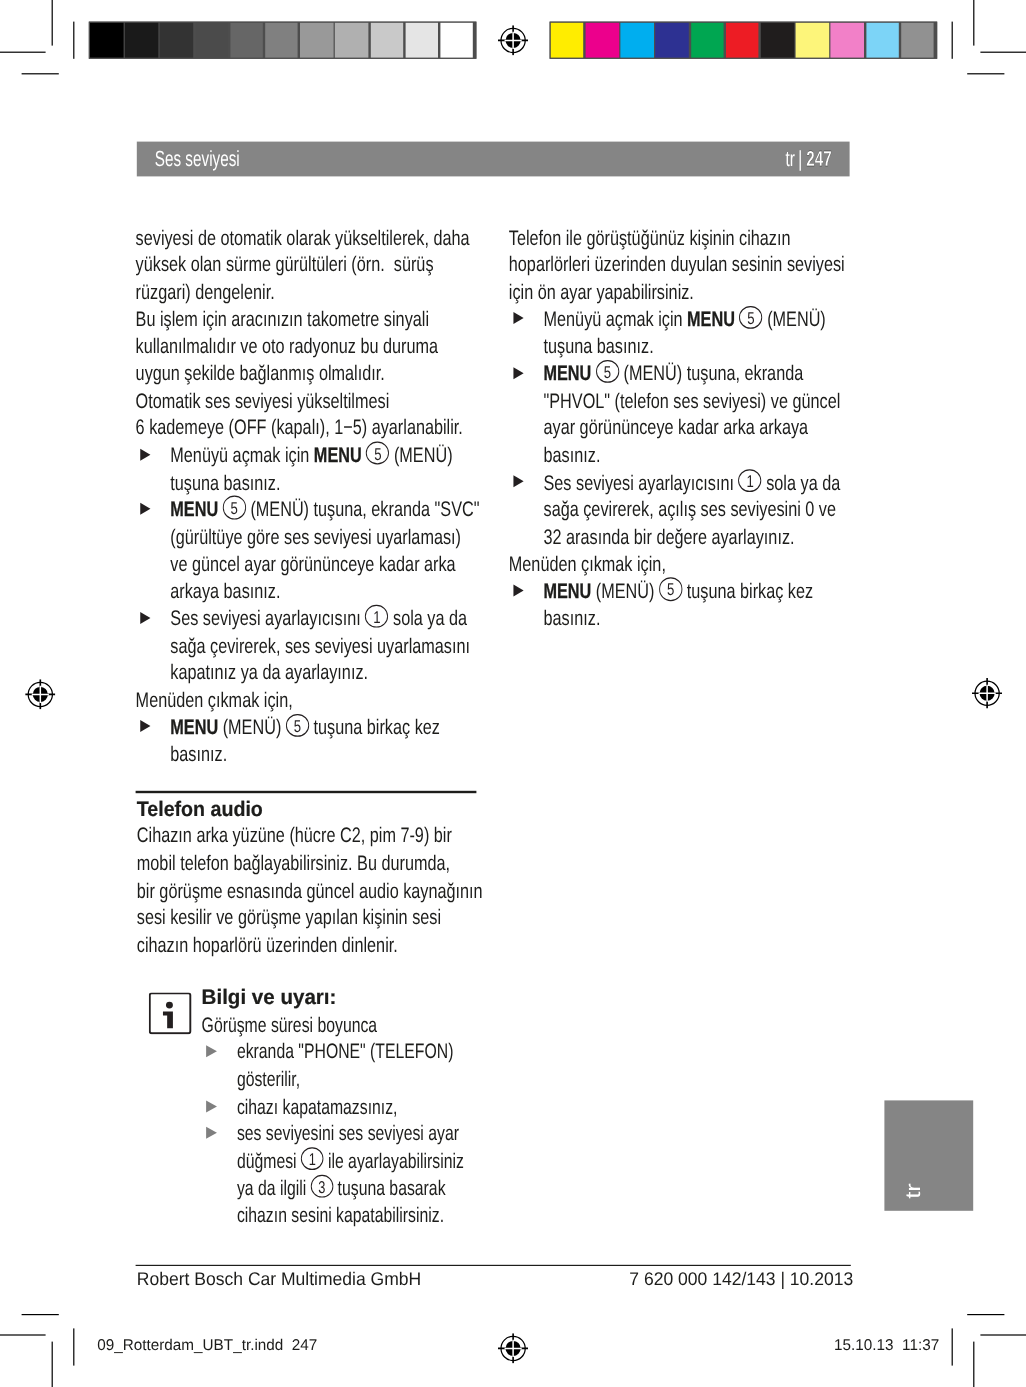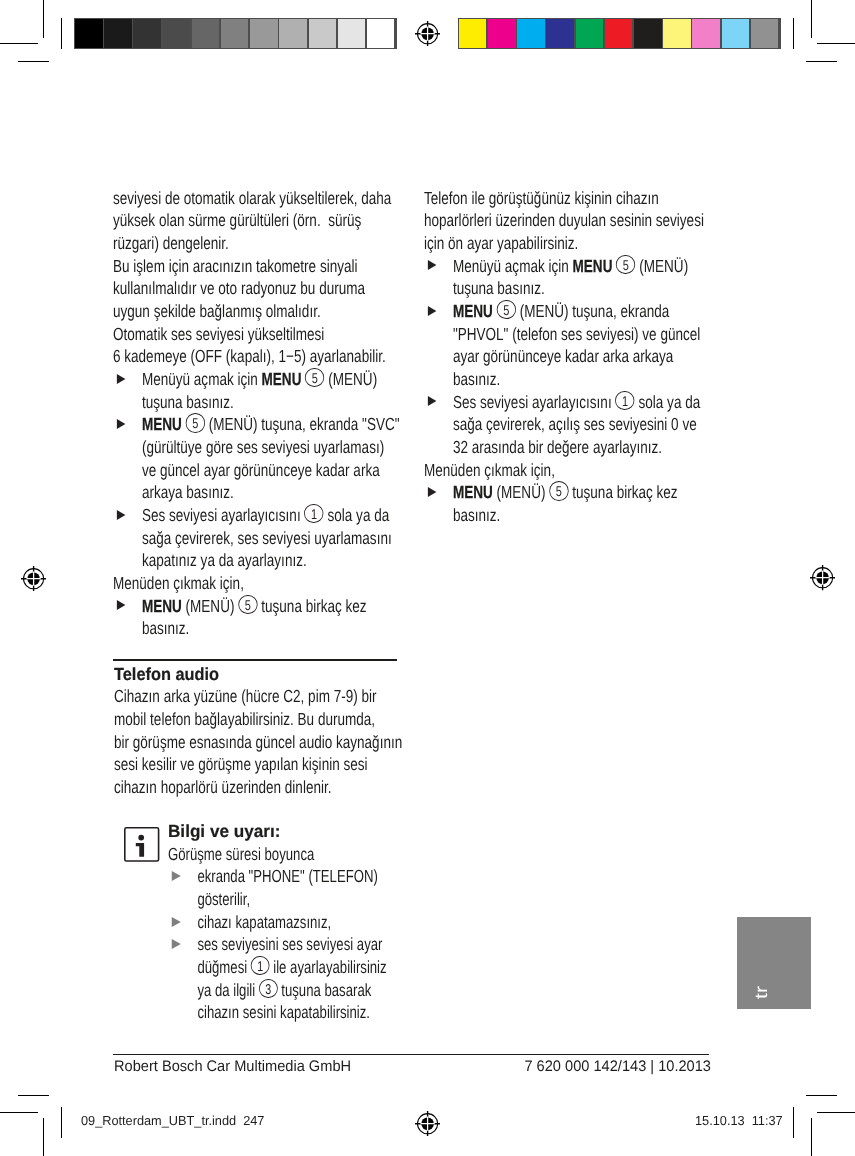--- a/index.html
+++ b/index.html
@@ -132,20 +132,24 @@
       <div class="sw" style="background: rgb(145, 145, 145);"></div>
     </div>
 
   <svg class="regmark" style="position:absolute;left:414.9px;top:20.7px;width:25.2px;height:25.4px;" viewBox="0 0 24 24">
     <circle cx="12" cy="12" r="9.6" fill="none" stroke="#000" stroke-width="1"></circle>
     <circle cx="12" cy="12" r="6" fill="#000"></circle>
     <path d="M12 0 V24 M0 12 H24" stroke="#000" stroke-width="1.3"></path>
     <path d="M12 5.2 V18.8 M5.2 12 H18.8" stroke="#fff" stroke-width="1.2"></path>
   </svg>
 
+  <div class="hdr">
+    <div class="l">Ses seviyesi</div>
+    <div class="r"><span>tr</span><span style="display:inline-block;width:4px"></span><span>|</span><span style="display:inline-block;width:5px"></span><b>247</b></div>
+  </div>
 
   <div class="col" id="colL">
       <div class="pg">
         <span class="ln"><span>seviyesi de otomatik olarak yükseltilerek, daha</span></span>
         <span class="ln"><span>yüksek olan sürme gürültüleri (örn.&nbsp; sürüş</span></span>
         <span class="ln"><span>rüzgari) dengelenir.</span></span>
       </div>
       <div class="pg">
         <span class="ln"><span>Bu işlem için aracınızın takometre sinyali</span></span>
         <span class="ln"><span>kullanılmalıdır ve oto radyonuz bu duruma</span></span>

